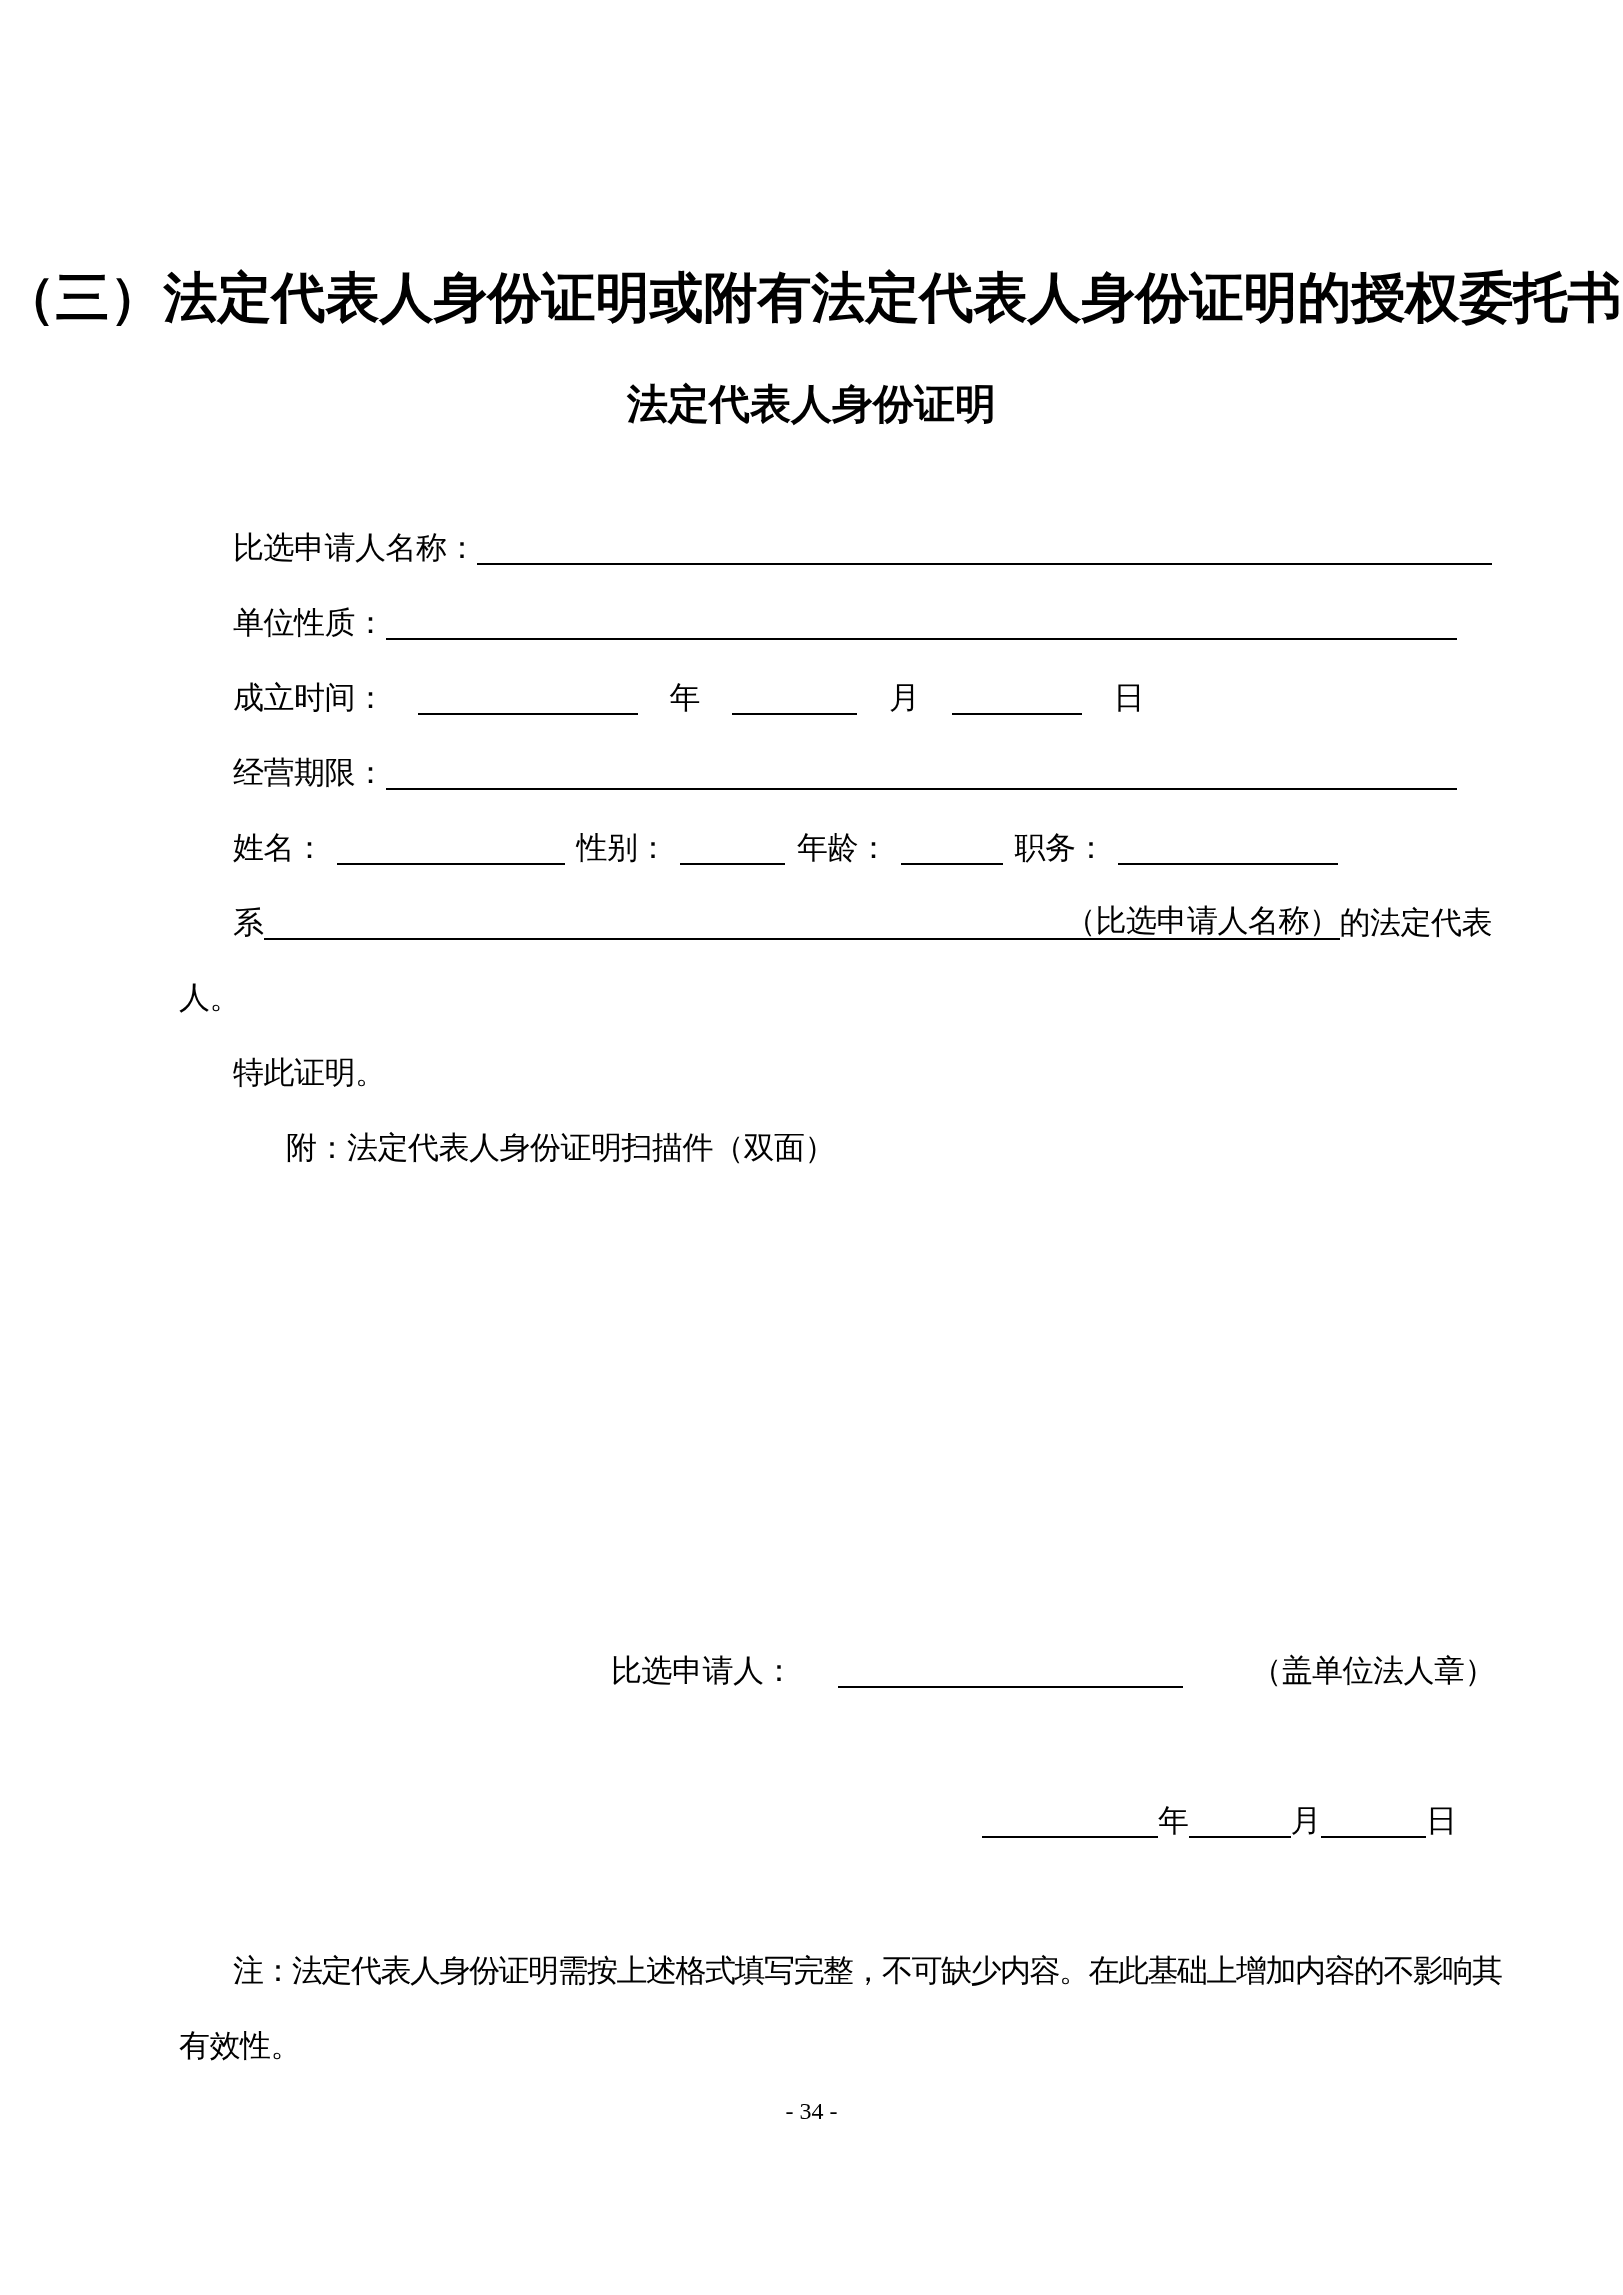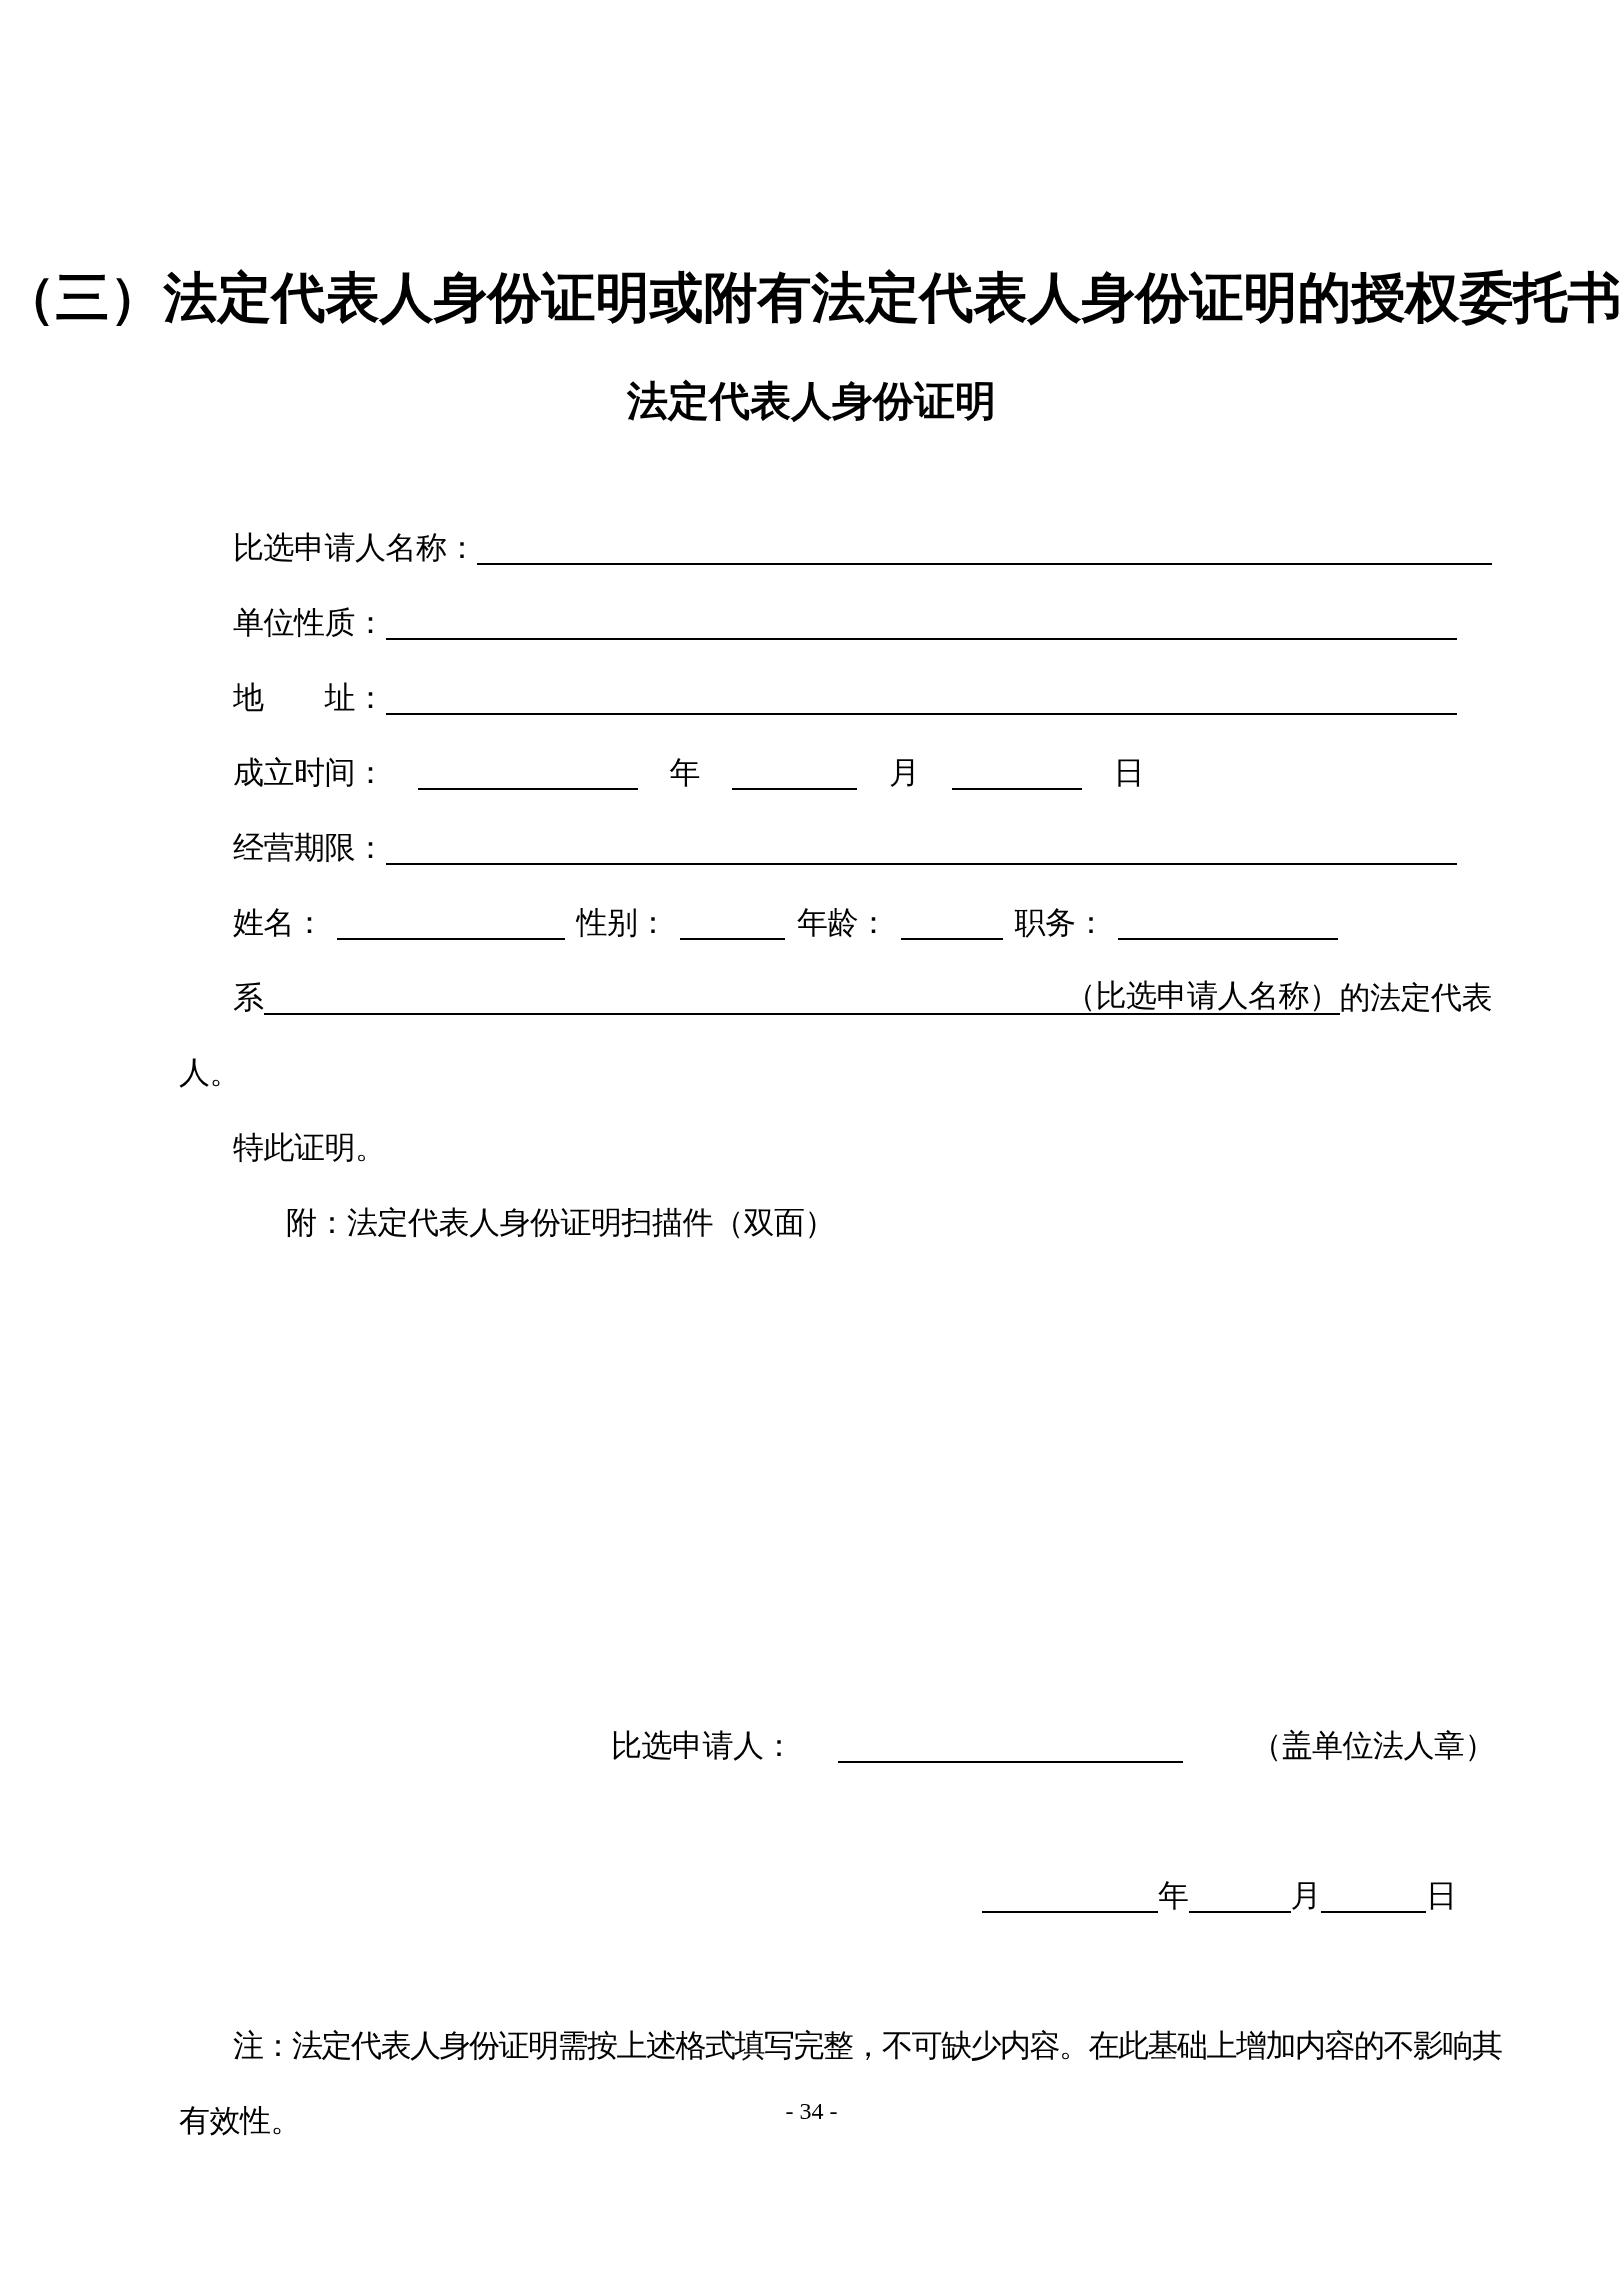--- a/index.html
+++ b/index.html
@@ -10,21 +10,21 @@
     font-family:"Liberation Serif","DejaVu Serif",serif;
     overflow:hidden;
   }
   .heading{
     position:absolute;top:265px;left:0;width:100%;
     text-align:center;font-size:54px;font-weight:bold;line-height:1.25;
     letter-spacing:0px;white-space:nowrap;
   }
   .doc-title{
     position:absolute;top:379px;left:0;width:100%;
-    text-align:center;font-size:41px;font-weight:bold;line-height:1.25;font-family:Liberation Mono, monospace;
+    text-align:center;font-size:41px;font-weight:bold;line-height:1.25;
   }
   .form{
     position:absolute;top:490px;left:179px;width:1316px;
     font-size:31px;letter-spacing:-0.5px;
   }
   .row{height:75px;display:flex;align-items:flex-end;}
   .row .lbl{line-height:1.05;white-space:nowrap;}
   .blank{
     border-bottom:2.6px solid #000;
     align-self:flex-end;
@@ -57,24 +57,20 @@
     <div class="row" style="padding-left:54px;">
       <span class="lbl">比选申请人名称：</span>
       <span class="blank fill" style="margin-right:2.6px;"></span>
     </div>
 
     <div class="row" style="padding-left:54px;">
       <span class="lbl">单位性质：</span>
       <span class="blank fill" style="margin-right:38px;"></span>
     </div>
 
-    <div class="row" style="padding-left:54px;">
-      <span class="lbl">地　　址：</span>
-      <span class="blank fill" style="margin-right:38px;"></span>
-    </div>
 
     <div class="row" style="padding-left:54px;gap:32px;">
       <span class="lbl">成立时间：</span>
       <span class="blank" style="width:220px;"></span>
       <span class="lbl">年</span>
       <span class="blank" style="width:125px;"></span>
       <span class="lbl">月</span>
       <span class="blank" style="width:130px;"></span>
       <span class="lbl">日</span>
     </div>

